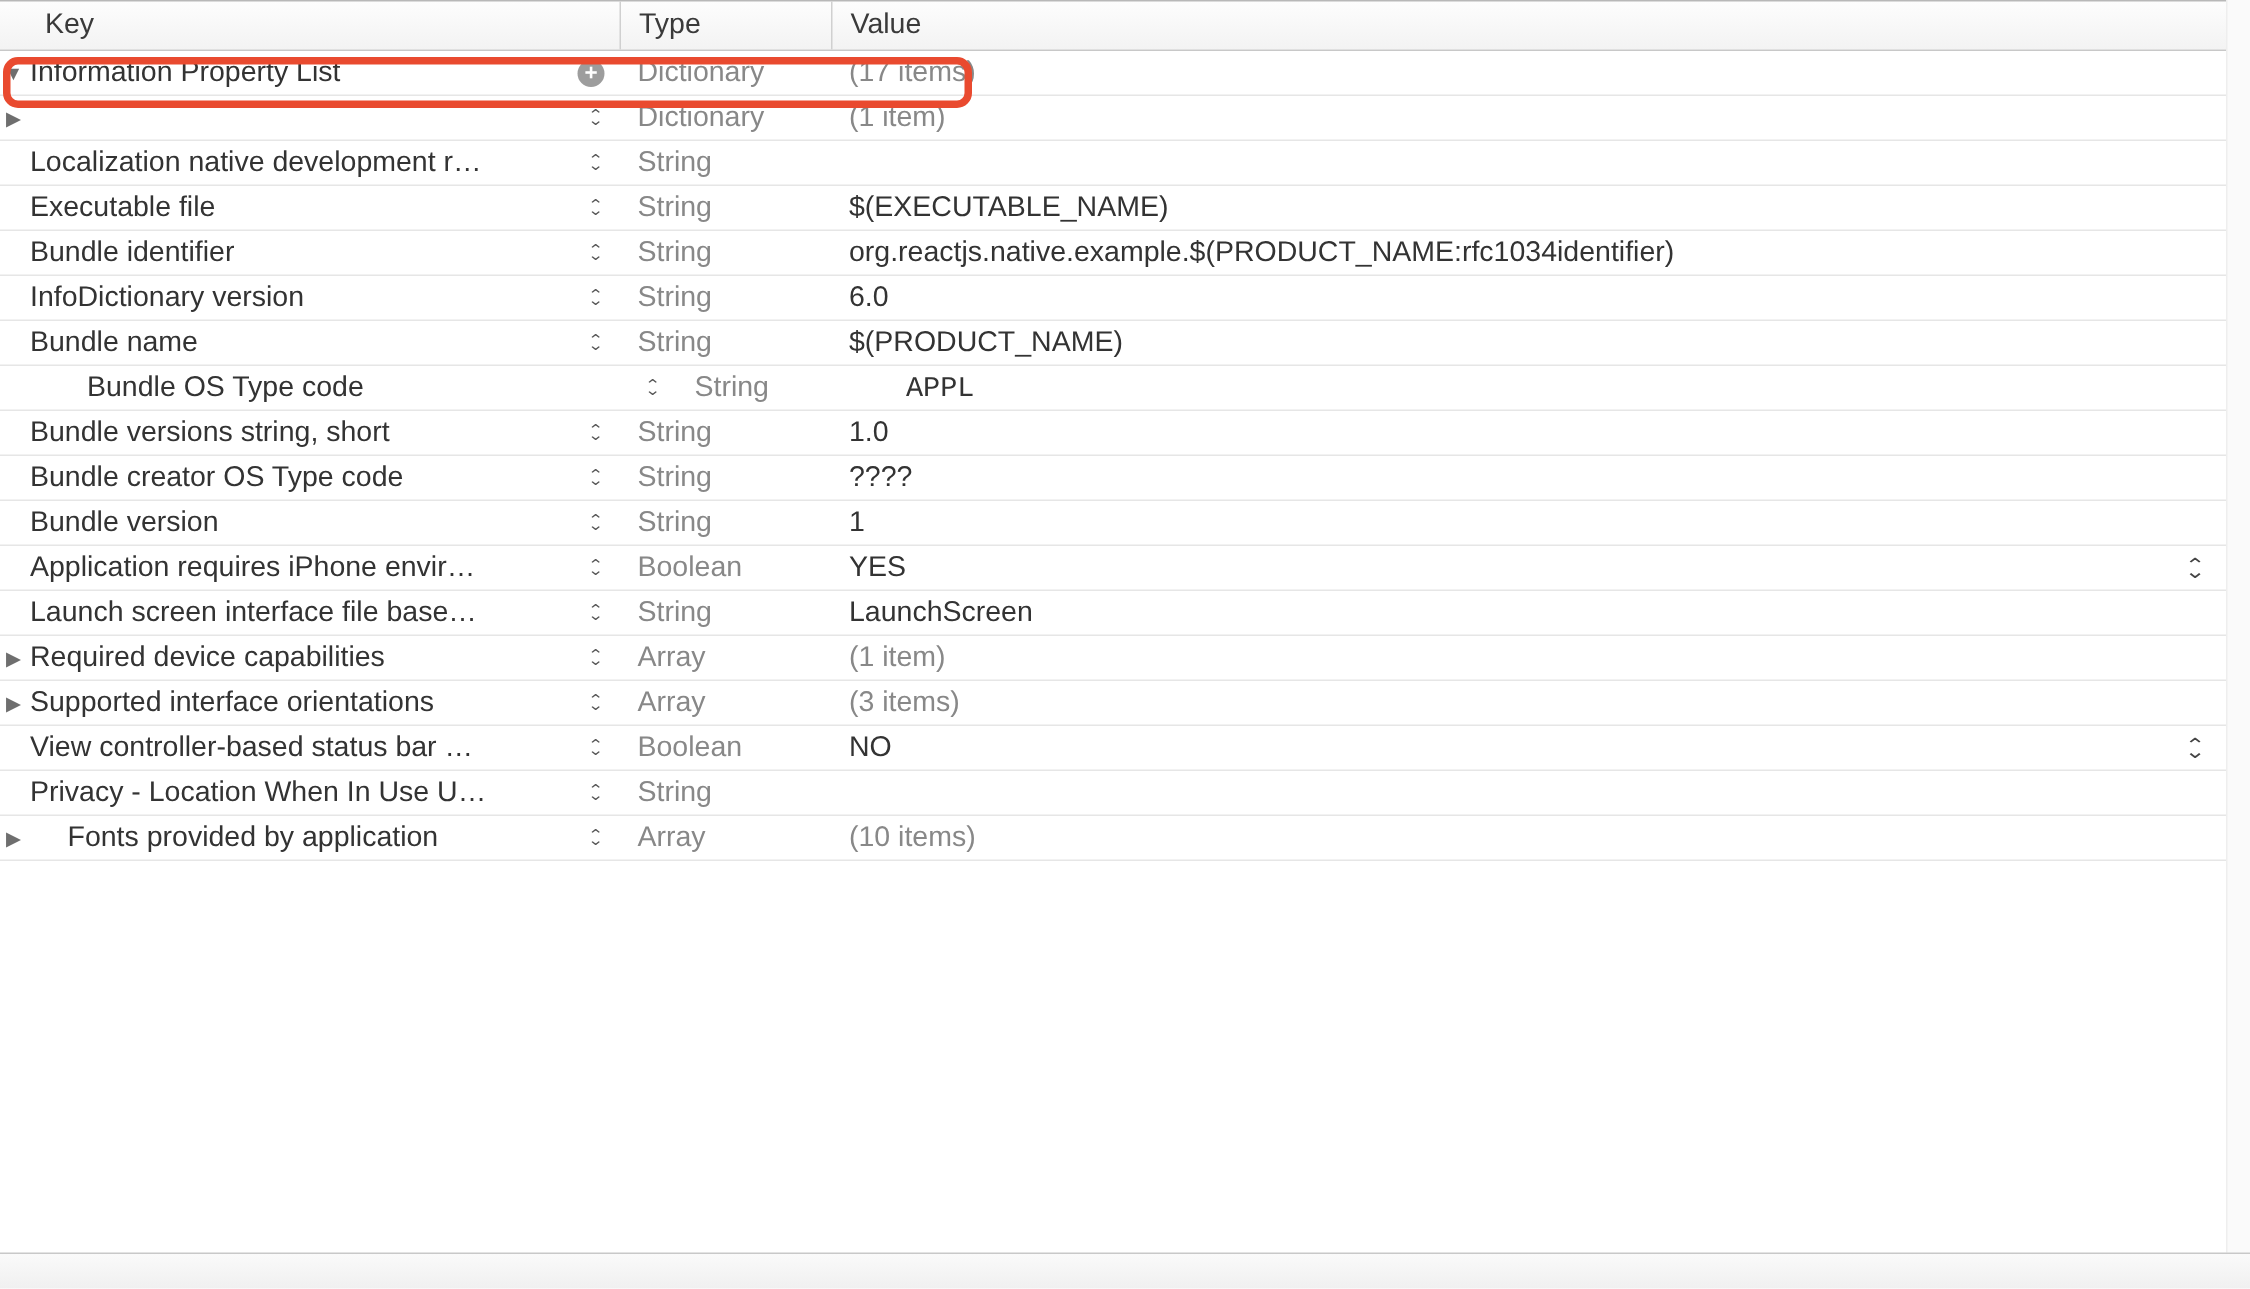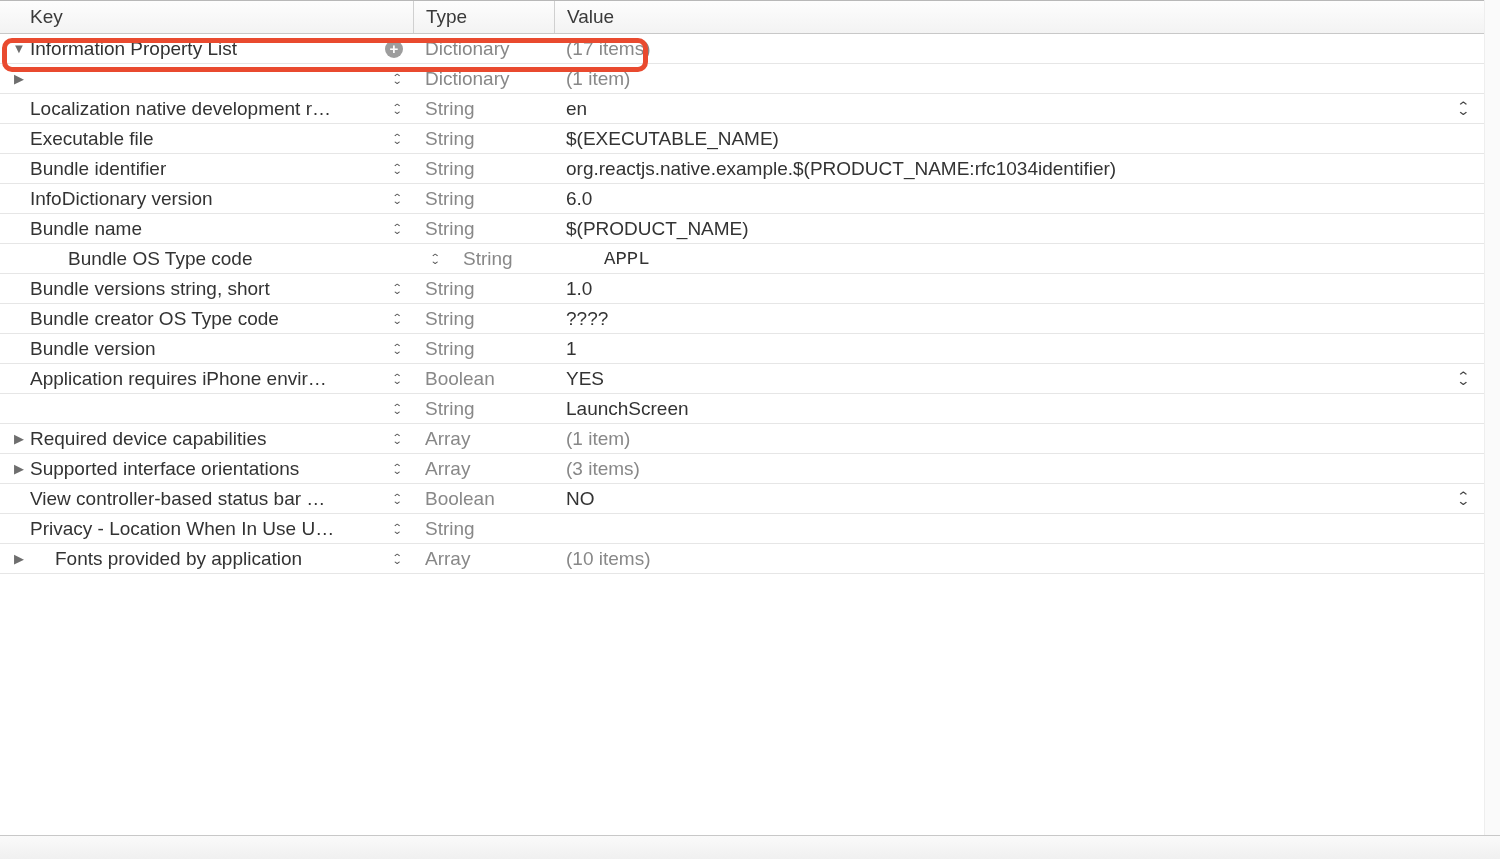--- a/index.html
+++ b/index.html
@@ -35,21 +35,21 @@
   }
   .header-row .col-key { height:100%; display:flex; align-items:center; }
 
   .row {
     display:flex;
     align-items:center;
     height:30px;
     border-bottom:1px solid #e6e6e6;
     position:relative;
   }
-  .row .col-key   { display:flex; align-items:center; height:100%; padding-left:12px; }
+  .row .col-key   { display:flex; align-items:center; height:100%; padding-left:2px; }
   .row .col-type  { color:#888; }
   .row .col-value { color:#333; }
   .row .col-value.dim { color:#888; }
 
   .key-text {
     white-space:nowrap;
     overflow:hidden;
     text-overflow:ellipsis;
     max-width:305px;
   }
@@ -173,21 +173,20 @@
         <div class="col-type">Dictionary</div>
         <div class="col-value dim" style="position: relative;"><span>(1 item)</span></div>
       </div>
       <div class="row">
         <div class="col-key indent1" style="position: relative;">
           <span class="tri tri-none">▶</span>
           <span class="key-text">Localization native development re…</span>
           <span class="stepper"></span>
         </div>
         <div class="col-type">String</div>
-        <div class="col-value" style="position: relative;"><span>en</span><span class="stepper-lg"></span></div>
       </div>
       <div class="row">
         <div class="col-key indent1" style="position: relative;">
           <span class="tri tri-none">▶</span>
           <span class="key-text">Executable file</span>
           <span class="stepper"></span>
         </div>
         <div class="col-type">String</div>
         <div class="col-value" style="position: relative;"><span>$(EXECUTABLE_NAME)</span></div>
       </div>
@@ -259,20 +258,21 @@
           <span class="tri tri-none">▶</span>
           <span class="key-text">Application requires iPhone enviro…</span>
           <span class="stepper"></span>
         </div>
         <div class="col-type">Boolean</div>
         <div class="col-value" style="position: relative;"><span>YES</span><span class="stepper-lg"></span></div>
       </div>
       <div class="row">
         <div class="col-key indent1" style="position: relative;">
           <span class="tri tri-none">▶</span>
+          <span class="key-text">Launch screen interface file base…</span>
           <span class="stepper"></span>
         </div>
         <div class="col-type">String</div>
         <div class="col-value" style="position: relative;"><span>LaunchScreen</span></div>
       </div>
       <div class="row">
         <div class="col-key indent1" style="position: relative;">
           <span class="tri tri-right"></span>
           <span class="key-text">Required device capabilities</span>
           <span class="stepper"></span>

